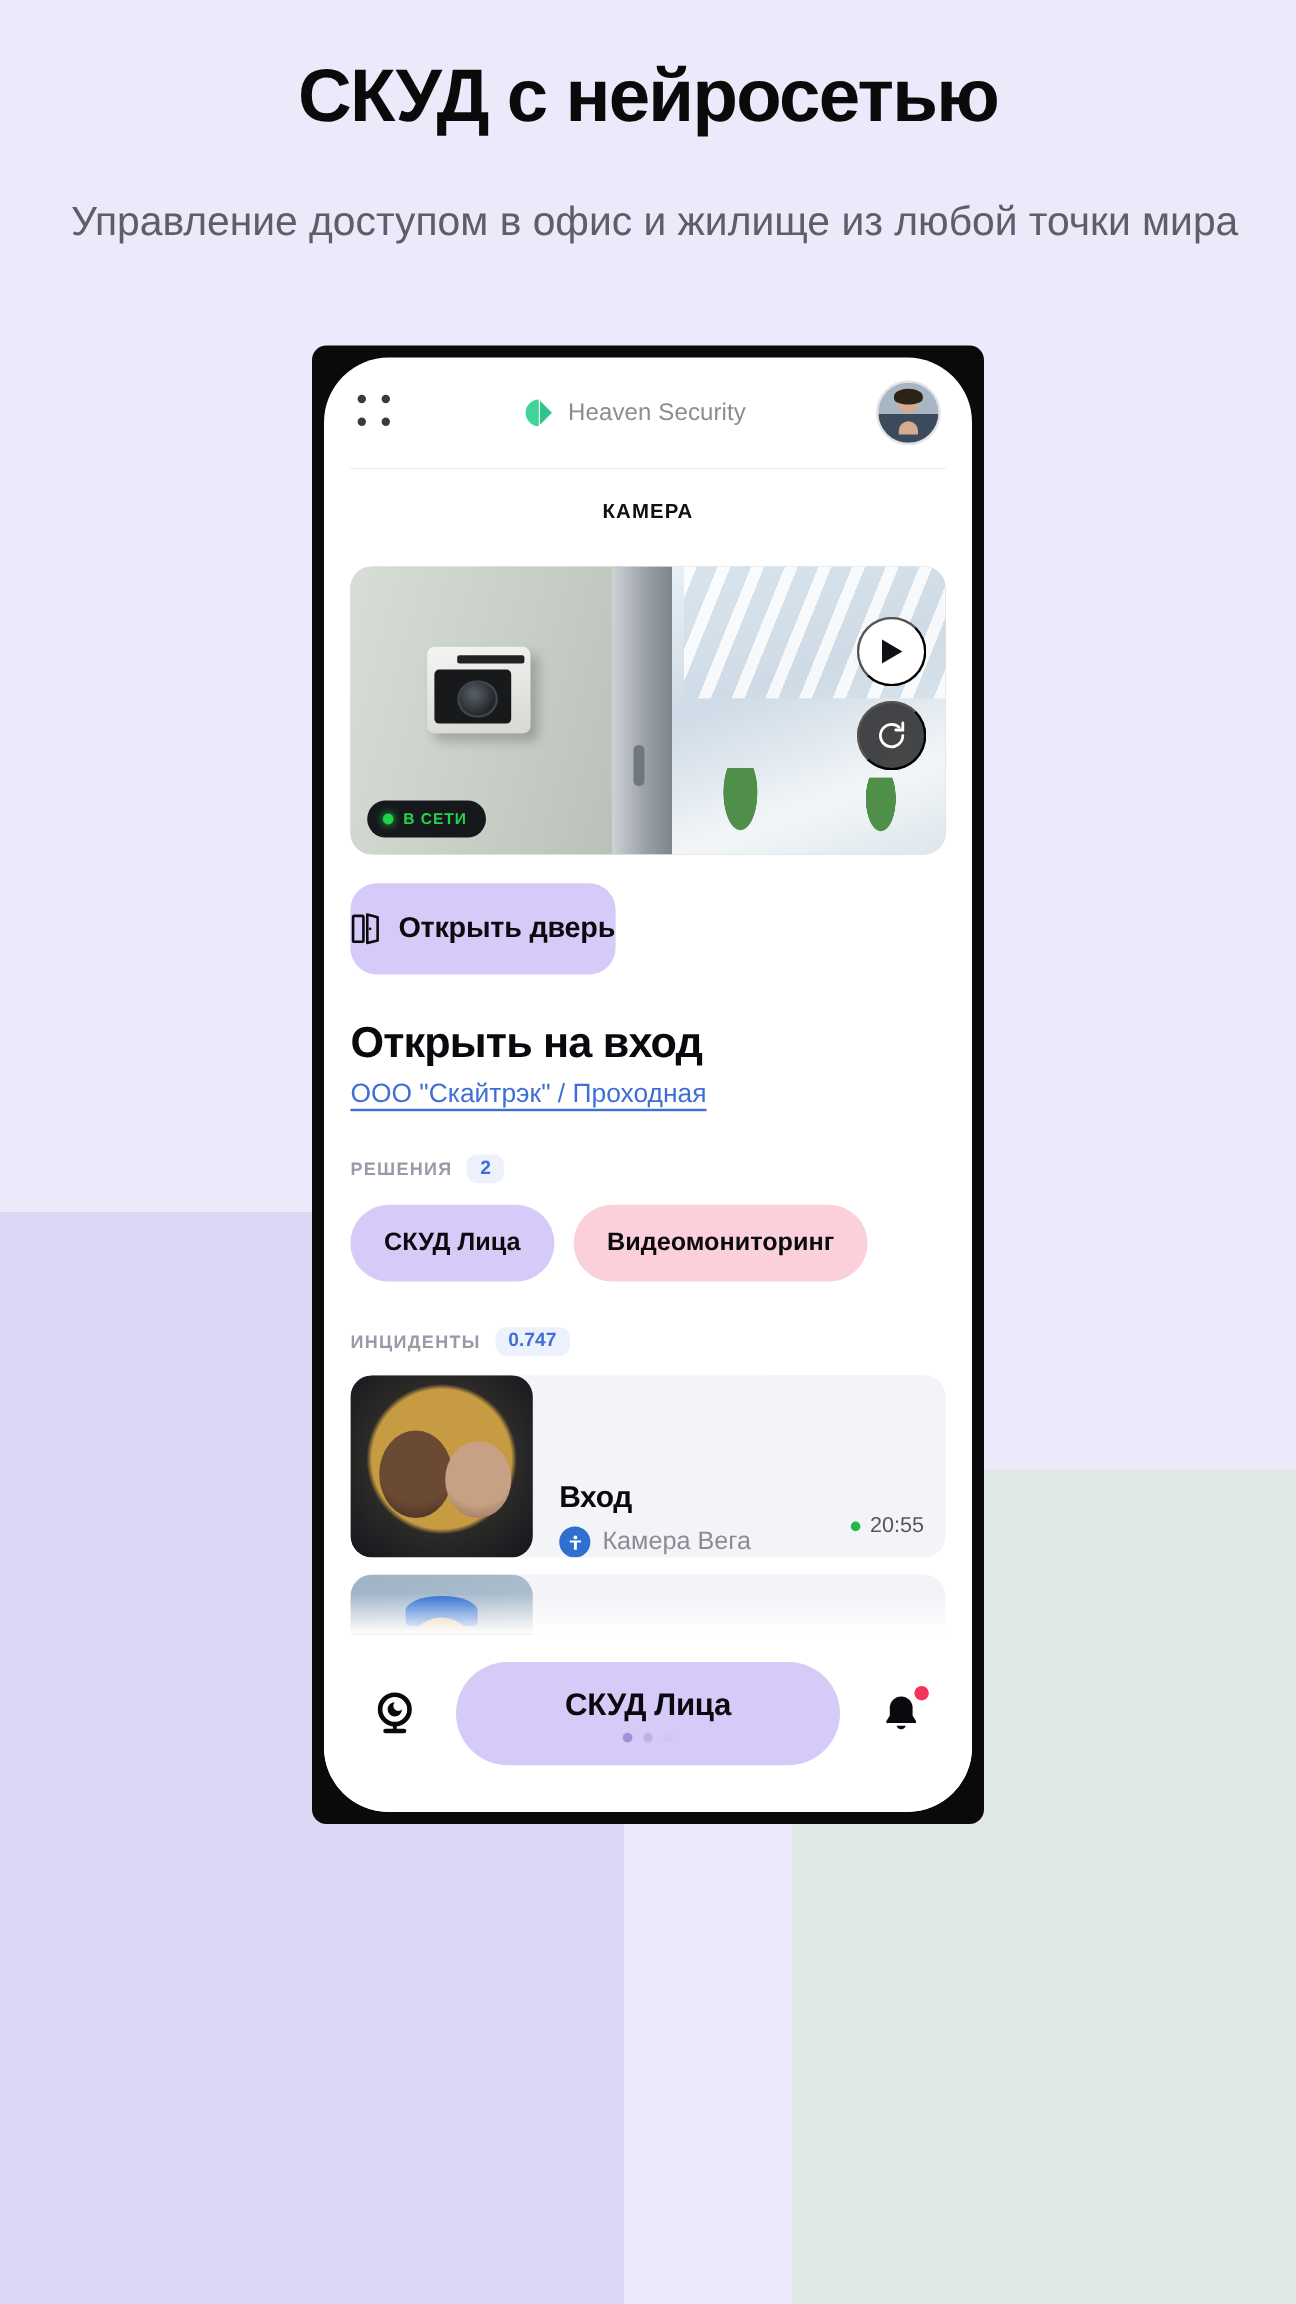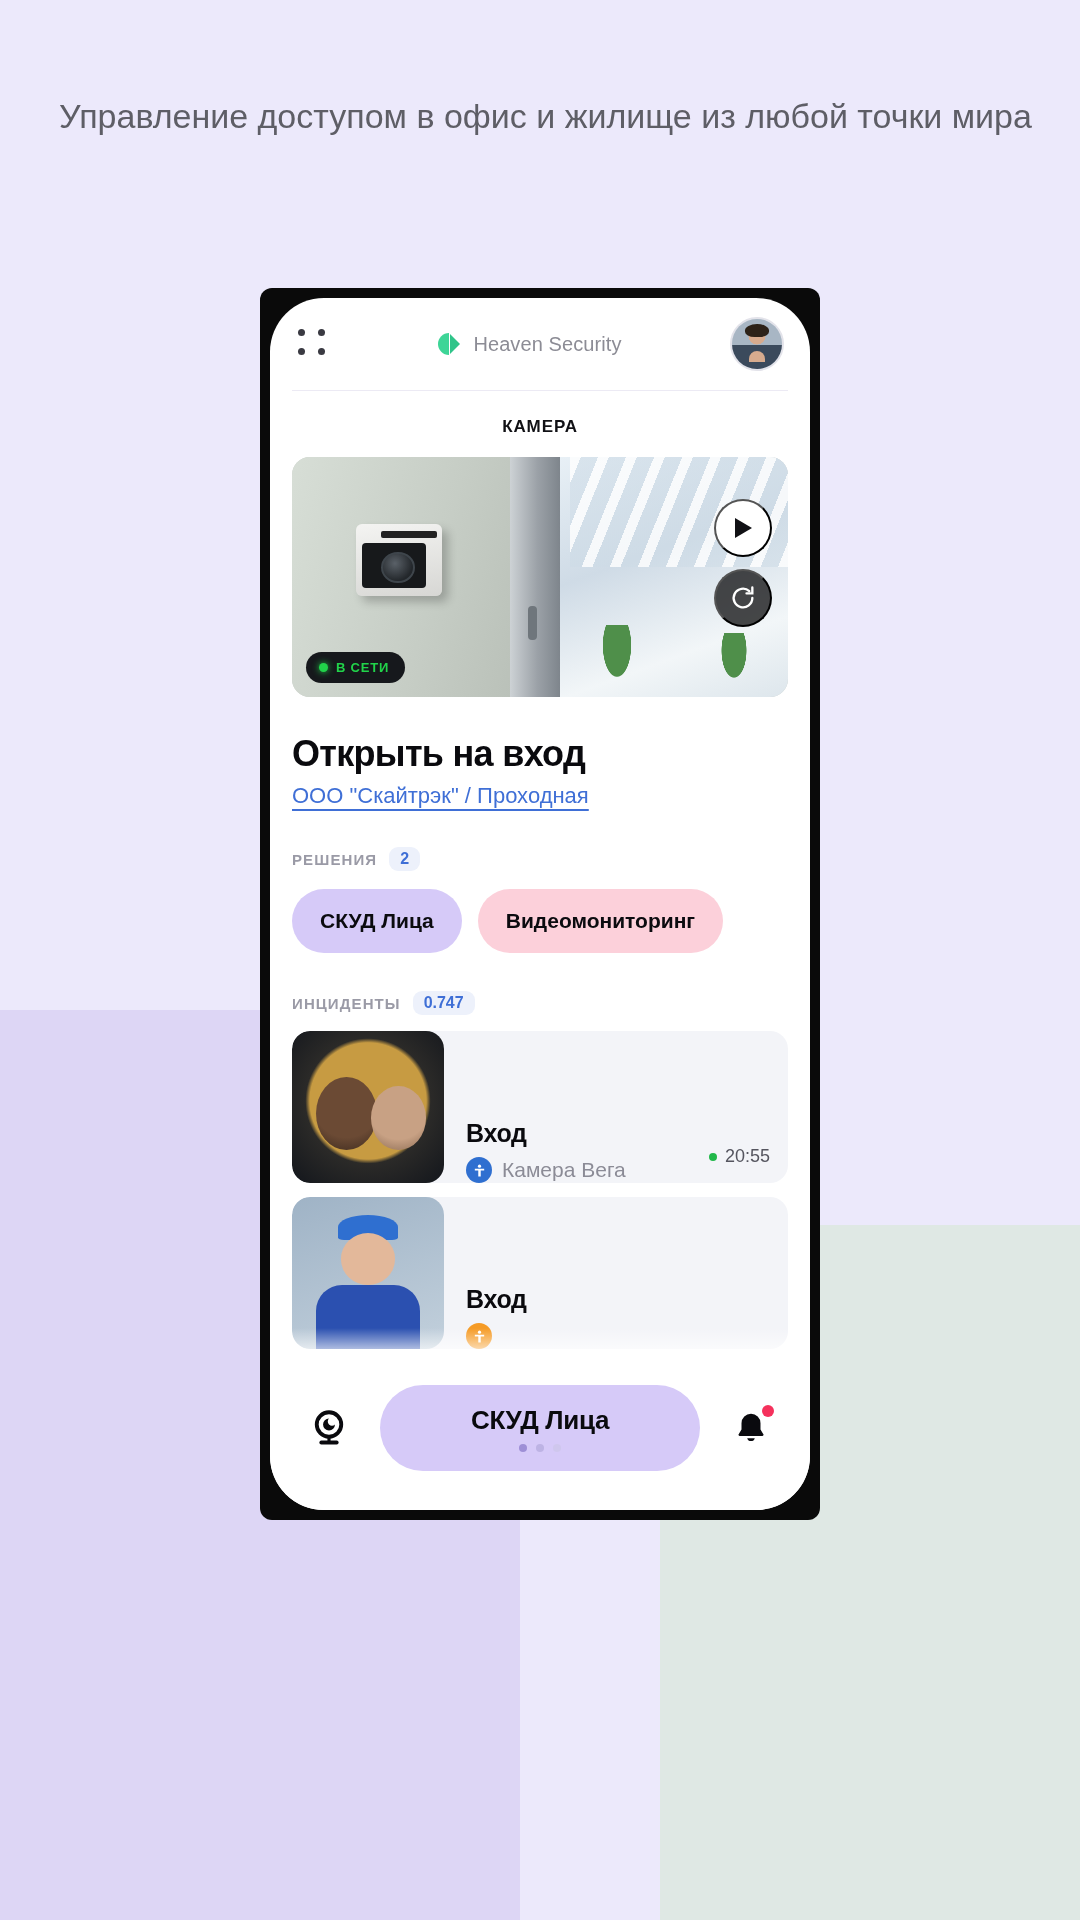--- a/index.html
+++ b/index.html
@@ -140,21 +140,21 @@
     font-size: 17px;
     font-weight: 700;
     letter-spacing: .9px;
     color: #111115;
     padding: 26px 0 20px;
   }
 
   
   .video {
     position: relative;
-    margin: 0 22px;
+    margin: 15px 22px;
     height: 240px;
     border-radius: 18px;
     overflow: hidden;
     background: #c9cfc9;
   }
   .v-wall {
     position: absolute; left: 0; top: 0; width: 46%; height: 100%;
     background: linear-gradient(105deg, #d7ded6 0%, #c6cdc5 60%, #b9c0b8 100%);
   }
   .v-frame {
@@ -388,20 +388,21 @@
 </style>
 </head>
 <body>
 
 <div class="bg-layer">
   <div class="blob-left"></div>
   <div class="blob-right"></div>
 </div>
 
 <header class="hero">
+  <h1 class="hero-title">СКУД с нейросетью</h1>
   <p class="hero-sub">Управление доступом в офис и жилище из любой точки мира</p>
 </header>
 
 <div class="phone-wrap">
   <div class="phone">
     <div class="screen">
 
       <div class="app-header">
         <div class="grip">
           <i></i>
@@ -452,20 +453,28 @@
             </button>
             <button class="ctl ctl-refresh">
               <svg width="28" height="28" viewBox="0 0 24 24" fill="none" stroke="#ffffff" stroke-width="2" stroke-linecap="round">
                 <path d="M20 12a8 8 0 1 1-2.6-5.9"></path>
                 <polyline points="20 3 20 8 15 8"></polyline>
               </svg>
             </button>
           </div>
         </div>
 
+        <button class="open-door">
+          <svg width="26" height="28" viewBox="0 0 24 26" fill="none" stroke="#0b0b0f" stroke-width="2" stroke-linejoin="round">
+            <rect x="2" y="3" width="8" height="20" rx="1"></rect>
+            <path d="M13 2 L21 4 L21 22 L13 24 Z"></path>
+            <circle cx="15.2" cy="13" r="1.1" fill="#0b0b0f" stroke="none"></circle>
+          </svg>
+          <span>Открыть дверь</span>
+        </button>
 
         <h2 class="cam-title">Открыть на вход</h2>
         <div><a class="cam-path">ООО "Скайтрэк" / Проходная</a></div>
 
         <div class="grp">
           <div class="grp-label">РЕШЕНИЯ</div>
           <div class="grp-count">2</div>
         </div>
         <div class="chips">
           <button class="chip" style="background:#d6caf8">СКУД Лица</button>

